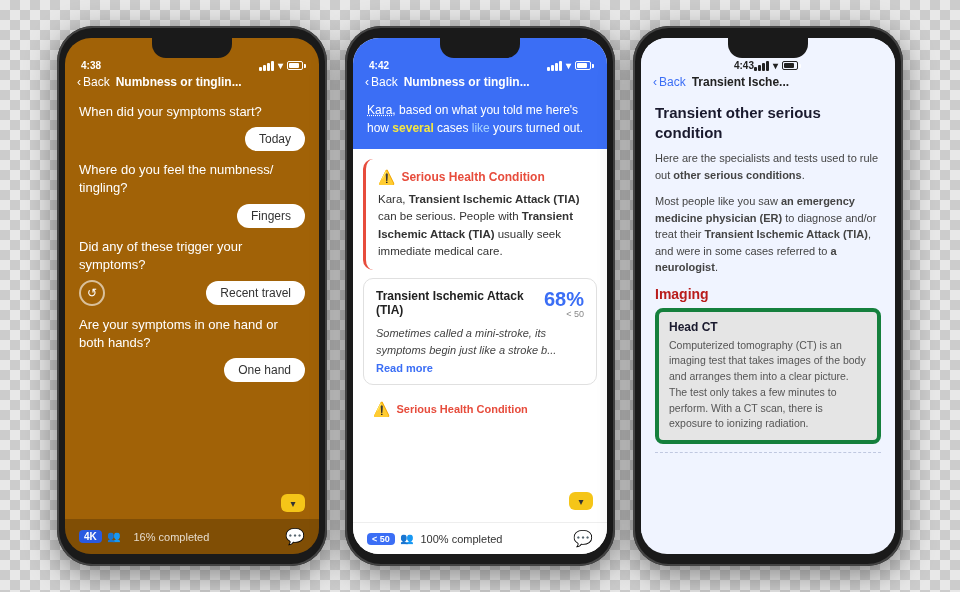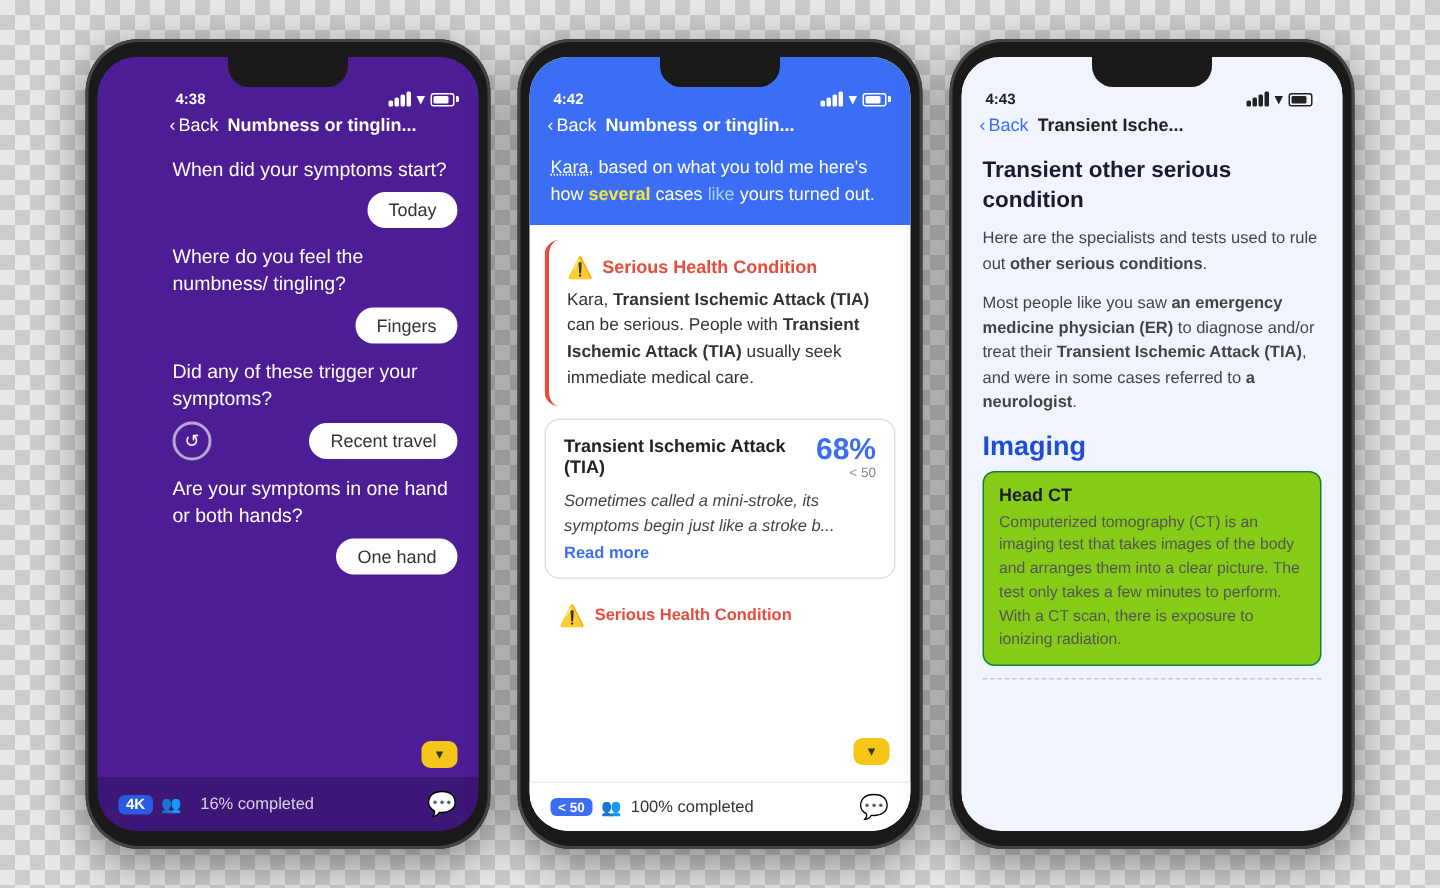--- a/index.html
+++ b/index.html
@@ -54,22 +54,21 @@
       transform: translateX(-50%);
       width: 80px;
       height: 20px;
       background: #1a1a1a;
       border-radius: 0 0 14px 14px;
       z-index: 10;
     }
 
     
     .phone1 .phone-screen {
-      background: #4c1d95;
-      padding-left: 36px;
+      background: #a16207;
     }
 
     .status-bar {
       display: flex;
       justify-content: space-between;
       align-items: center;
       padding: 4px 16px 2px;
       padding-top: 22px;
       font-size: 10px;
       font-weight: 600;
@@ -414,20 +413,21 @@
     }
 
     
     .phone3 .phone-screen {
       background: #f0f4ff;
     }
 
     .phone3 .status-bar {
       background: #f0f4ff;
       color: #222;
+      justify-content: center;
     }
 
     .phone3 .nav-bar {
       background: #f0f4ff;
       color: #3b6ef5;
     }
 
     .phone3 .nav-back {
       color: #3b6ef5;
     }
@@ -474,31 +474,31 @@
       color: #444;
       line-height: 1.5;
       margin-bottom: 10px;
     }
 
     .p3-section-text strong {
       font-weight: 700;
     }
 
     .p3-imaging-title {
-      font-size: 18px;
+      font-size: 14px;
       font-weight: 800;
-      color: #1d4ed8;
+      color: #b91c1c;
       margin-bottom: 6px;
     }
 
     .p3-imaging-card {
-      background: #84cc16;
+      background: #e5e5e5;
       border-radius: 8px;
       padding: 8px 10px;
-      border: 1px solid #15803d;
+      border: 4px solid #15803d;
     }
 
     .p3-card-title {
       font-size: 12px;
       font-weight: 700;
       color: #1a1a2e;
       margin-bottom: 4px;
     }
 
     .p3-card-text {

